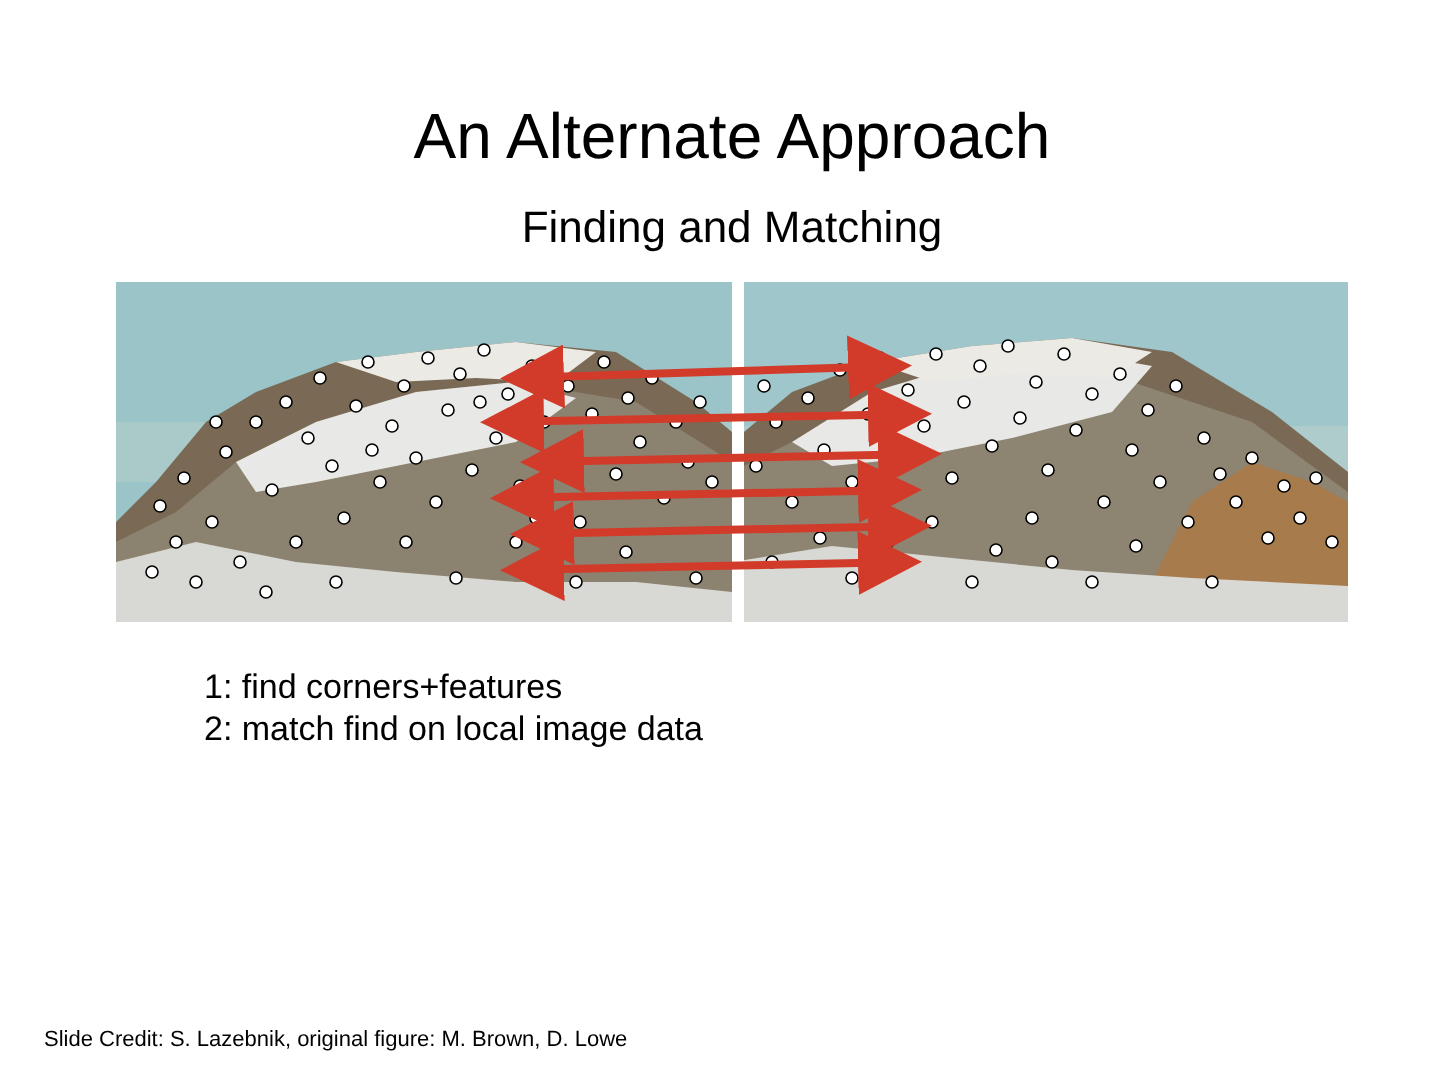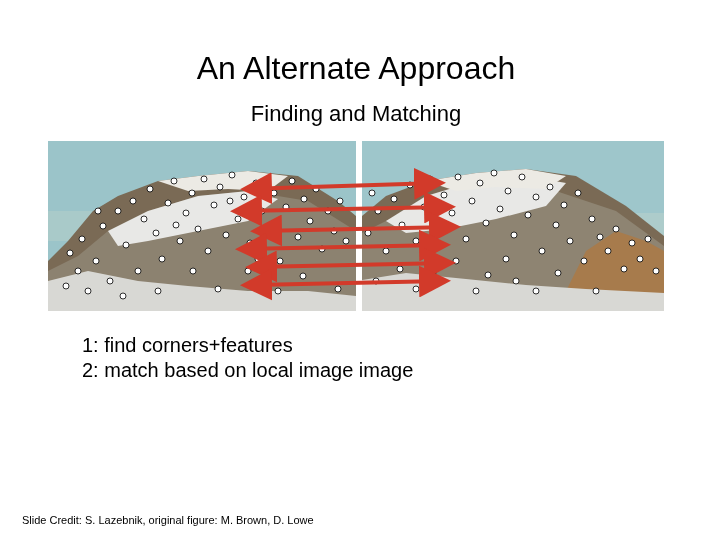--- a/index.html
+++ b/index.html
@@ -1,24 +1,24 @@
 <!DOCTYPE html>
 <html><head>
 <meta charset="utf-8">
 <style>
   * { margin: 0; padding: 0; box-sizing: border-box; }
   html, body { width: 720px; height: 540px; background: #fff; font-family: Arial, Helvetica, sans-serif; color: #000; }
-  .slide { width: 720px; height: 540px; position: relative; padding: 30px 20px 20px 12px; }
+  .slide { width: 720px; height: 540px; position: relative; padding: 30px 20px 20px 32px; }
   .title { font-size: 32px; text-align: center; margin-top: 20px; margin-bottom: 14px; font-weight: normal; }
   .subtitle { font-size: 22px; text-align: center; margin-bottom: 14px; font-weight: normal; }
   .figure { display: flex; justify-content: center; gap: 0; margin: 0 auto 22px auto; position: relative; width: 616px; }
   .panel { width: 308px; height: 170px; position: relative; overflow: hidden; }
   .panel svg { display: block; }
   .arrows { position: absolute; left: 0; top: 0; width: 616px; height: 170px; pointer-events: none; }
-  .body-text { font-size: 20px; margin-left: 70px; margin-right: 40px; line-height: 1.25; }
+  .body-text { font-size: 17px; margin-left: 70px; margin-right: 40px; line-height: 1.25; }
   .body-line { display: block; }
   .credit { position: absolute; left: 22px; bottom: 14px; font-size: 11px; color: #000; }
   .divider { position: absolute; top: 0; bottom: 0; left: 308px; width: 6px; background: #fff; }
 </style>
 </head>
 <body>
 
 <div class="slide">
 
   <h1 class="title">An Alternate Approach</h1>
@@ -194,18 +194,18 @@
         <line x1="195" y1="108" x2="395" y2="104"></line>
         <line x1="205" y1="126" x2="400" y2="122"></line>
         <line x1="200" y1="144" x2="395" y2="140"></line>
       </g>
     </svg>
 
   </div>
 
   <div class="body-text">
     <span class="body-line">1: find corners+features</span>
-    <span class="body-line">2: match based on local image image</span>
+    <span class="body-line">2: match find on local image data</span>
   </div>
 
   <div class="credit">Slide Credit: S. Lazebnik, original figure: M. Brown, D. Lowe</div>
 
 </div>
 
 </body></html>

